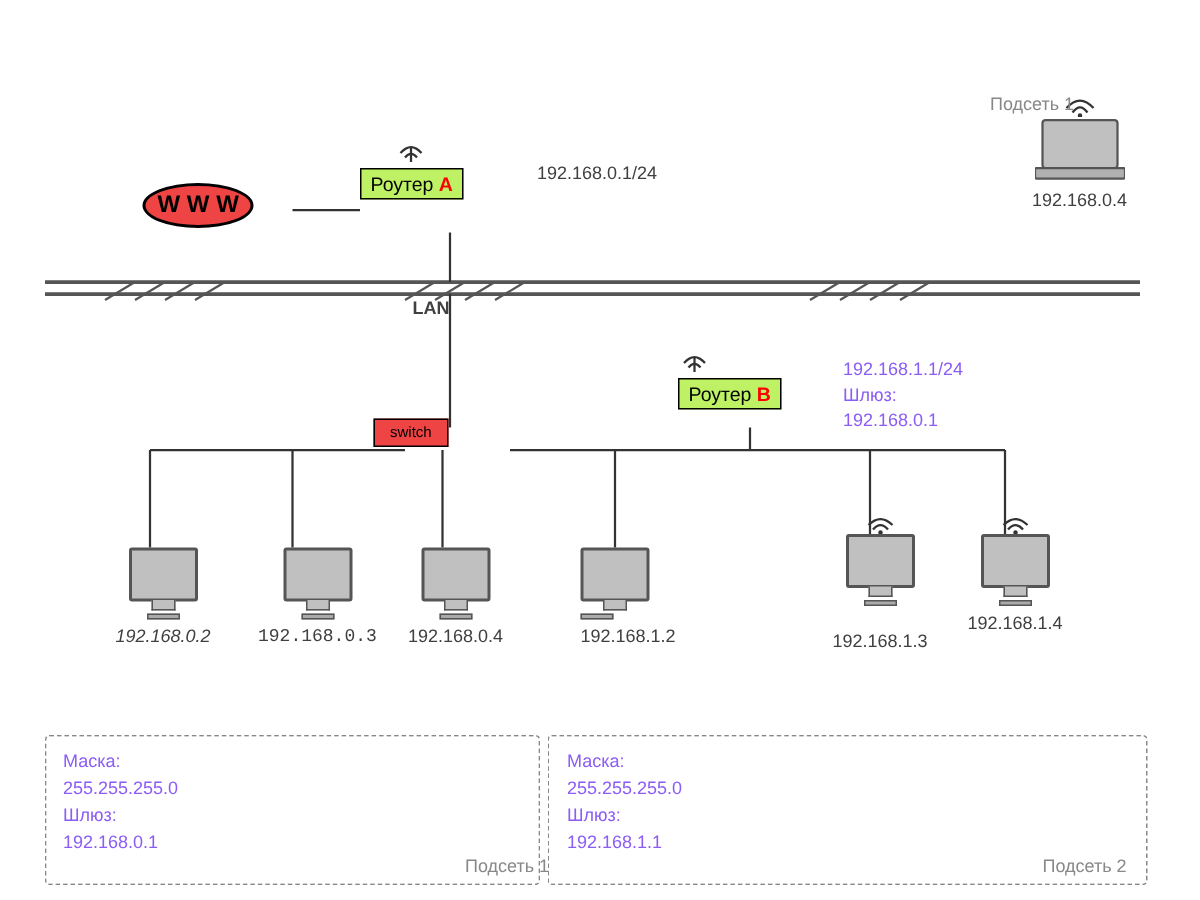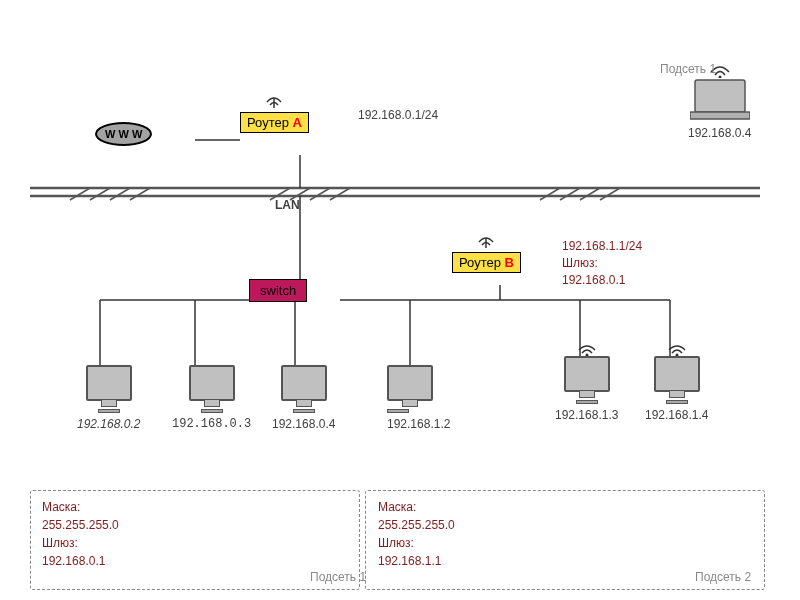--- a/index.html
+++ b/index.html
@@ -26,37 +26,37 @@
     .label {
       position: absolute;
       font-size: 12px;
       color: #404040;
       white-space: nowrap;
     }
     .router-label {
       border: 1.5px solid #000;
       padding: 2px 6px;
       font-size: 13px;
-      background: #fde047;
+      background: #bef264;
       white-space: nowrap;
     }
     .router-label span.red { color: red; font-weight: bold; }
     .switch-box {
       border: 1.5px solid #000;
       padding: 3px 10px;
-      font-size: 13px;
-      background: #be185d;
+      font-size: 10px;
+      background: #ef4444;
     }
     .ellipse-www {
       border: 2px solid #000;
       border-radius: 50%;
       padding: 4px 8px;
-      font-size: 11px;
+      font-size: 16px;
       font-weight: bold;
-      background: #a3a3a3;
+      background: #ef4444;
     }
     
     .computer {
       width: 46px;
       height: 36px;
       background: #c0c0c0;
       border: 2px solid #555;
       border-radius: 2px;
       position: relative;
     }
@@ -92,21 +92,21 @@
     }
     .subnet-label-corner {
       position: absolute;
       font-size: 12px;
       color: #888;
     }
     .info-box {
       position: absolute;
       font-size: 12px;
       line-height: 1.5;
-      color: #7f1d1d;
+      color: #8b5cf6;
     }
   </style>
 </head>
 <body>
 
 <div id="diagram">
 
   <svg id="main-svg">
 
     <line x1="30" y1="188" x2="760" y2="188" stroke="#555" stroke-width="2.5"></line>
@@ -171,21 +171,21 @@
   </div>
 
   <div class="label" style="left:358px; top:108px;">192.168.0.1/24</div>
 
   <div class="label" style="left:275px; top:198px; font-weight:bold;">LAN</div>
 
   <div style="position:absolute; left:249px; top:279px;">
     <div class="switch-box">switch</div>
   </div>
 
-  <div style="position:absolute; left:452px; top:228px; display:flex; flex-direction:column; align-items:center;">
+  <div style="position:absolute; left:452px; top:228px; display:flex; flex-direction:column; align-items:flex-start;">
     <div class="wifi-antenna">
       <svg width="22" height="22" viewBox="0 0 22 22">
         <line x1="11" y1="20" x2="11" y2="10" stroke="#333" stroke-width="1.5"></line>
         <path d="M4,14 Q11,6 18,14" fill="none" stroke="#333" stroke-width="1.5"></path>
         <path d="M7,17 Q11,12 15,17" fill="none" stroke="#333" stroke-width="1.5"></path>
       </svg>
     </div>
     <div class="router-label">
       <span>Роутер</span> <span class="red">В</span>
     </div>
@@ -262,21 +262,21 @@
 
   <div style="position:absolute; left:555px; top:340px; display:flex; flex-direction:column; align-items:center;">
 
     <svg width="20" height="16" viewBox="0 0 20 16">
       <path d="M2,10 Q10,2 18,10" fill="none" stroke="#333" stroke-width="1.5"></path>
       <path d="M5,13 Q10,7 15,13" fill="none" stroke="#333" stroke-width="1.5"></path>
       <circle cx="10" cy="15" r="1.5" fill="#333"></circle>
     </svg>
     <div class="computer"></div>
     <div class="monitor-base"></div>
-    <div class="label" style="position:relative; margin-top:4px;">192.168.1.3</div>
+    <div class="label" style="position:relative; margin-top:16px;">192.168.1.3</div>
   </div>
 
   <div style="position:absolute; left:645px; top:340px; display:flex; flex-direction:column; align-items:center;">
 
     <svg width="20" height="16" viewBox="0 0 20 16">
       <path d="M2,10 Q10,2 18,10" fill="none" stroke="#333" stroke-width="1.5"></path>
       <path d="M5,13 Q10,7 15,13" fill="none" stroke="#333" stroke-width="1.5"></path>
       <circle cx="10" cy="15" r="1.5" fill="#333"></circle>
     </svg>
     <div class="computer"></div>

